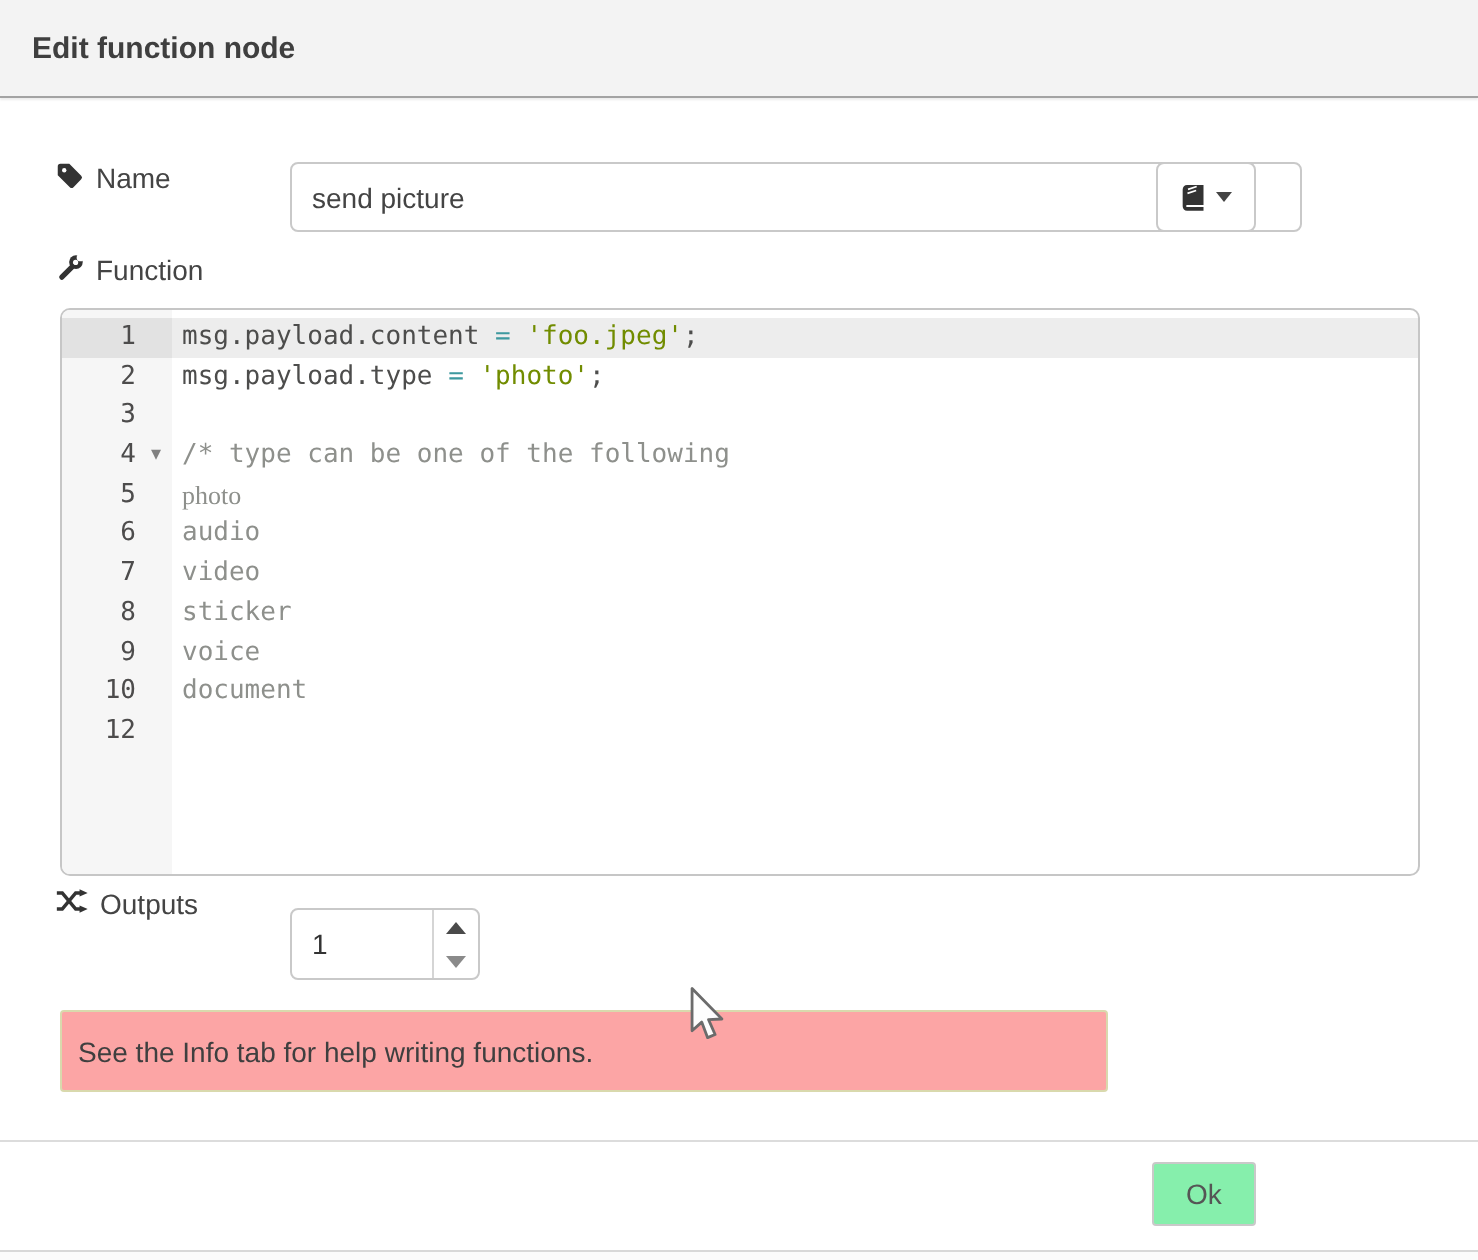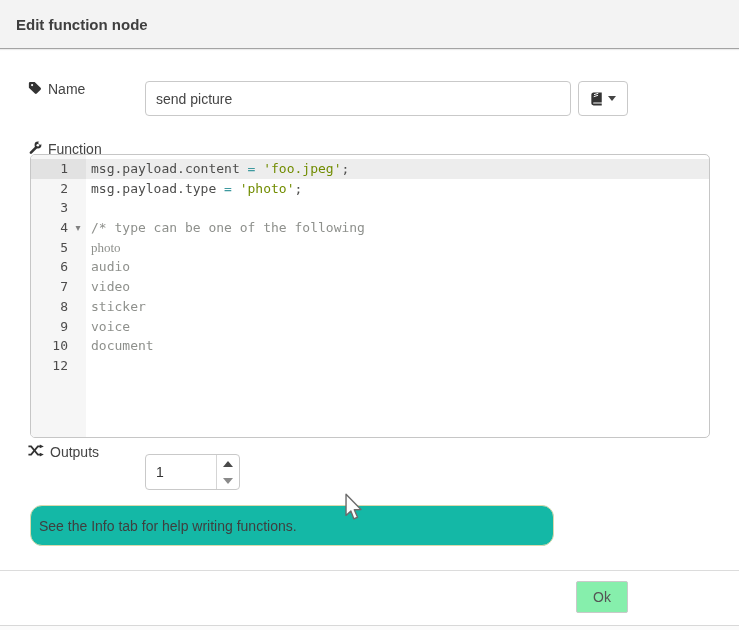--- a/index.html
+++ b/index.html
@@ -27,21 +27,21 @@
 
   
   .row-label {
     position:absolute; display:flex; align-items:flex-start; gap:6px;
     font-size:14px; color:#444;
   }
   .row-label svg { flex:0 0 auto; display:block; }
 
   
   .text-input {
-    position:absolute; left:145px; top:81px; width:426px; height:35px;
+    position:absolute; left:145px; top:81px; width:506px; height:35px;
     border:1px solid #c9c9c9; border-radius:4px;
     padding:0 10px; font-size:14px; color:#444;
     font-family:"Liberation Sans", sans-serif;
     outline:none; background:#fff;
   }
   .lib-button {
     position:absolute; left:578px; top:81px; width:50px; height:35px;
     border:1px solid #c9c9c9; border-radius:4px; background:#fff;
     display:flex; align-items:center; justify-content:center; gap:5px;
     cursor:pointer;
@@ -101,21 +101,21 @@
     border-bottom:6px solid #4a4a4a;
   }
   .tri-down {
     width:0; height:0; border-left:5px solid transparent; border-right:5px solid transparent;
     border-top:6px solid #8a8a8a;
   }
 
   
   .form-tips {
     position:absolute; left:30px; top:505px; width:524px; height:41px;
-    background:#14b8a6; border:1px solid #d9d9ad; border-radius:12px;
+    background:#fca5a5; border:1px solid #d9d9ad; border-radius:2px;
     display:flex; align-items:center; padding:0 8px;
     font-size:14px; color:#3f3f3f;
   }
 
   
   .footer-sep { position:absolute; left:0; top:570px; width:739px; height:1px; background:#dcdcdc; }
   .btn {
     position:absolute; top:581px; height:32px;
     background:#86efac; border:1px solid #c9c9c9; border-radius:2px;
     font-size:14px; color:#555; font-family:"Liberation Sans", sans-serif;
@@ -148,21 +148,21 @@
   <input class="text-input" type="text" value="send picture" style="">
   <div class="lib-button">
     <svg width="13" height="14" viewBox="0 0 14 16">
       <path d="M3.6 0.6 C2.2 0.6 1.1 1.7 1.1 3.1 v9.6 c0 1.5 1.1 2.6 2.5 2.6 H13 v-2.1 H3.7 c-.35 0 -.6 -.25 -.6 -.6 s.25 -.6 .6 -.6 H13 V0.6 Z" fill="#333"></path>
       <path d="M4.6 2.2 L9.8 2.2" stroke="#fff" stroke-width="1" transform="rotate(-18 7 4)"></path>
       <path d="M4.2 4.4 L9.4 4.4" stroke="#fff" stroke-width="1" transform="rotate(-18 7 6)"></path>
     </svg>
     <span class="caret-down"></span>
   </div>
 
-  <div class="row-label" style="left:28px; top:141px; height:20px;">
+  <div class="row-label" style="left:28px; top:127px; height:20px;">
     <svg width="14" height="14" viewBox="0 0 16 16">
       <circle cx="11.4" cy="4.6" r="3.9" fill="#333"></circle>
       <circle cx="13.9" cy="2.1" r="2.1" fill="#fff"></circle>
       <circle cx="11.2" cy="4.8" r="1.5" fill="#fff"></circle>
       <rect x="0.6" y="8.8" width="11.5" height="3" rx="1.5" fill="#333" transform="rotate(-45 6.3 10.3)"></rect>
     </svg>
     <span>Function</span>
   </div>
 
   <div class="code-editor">

